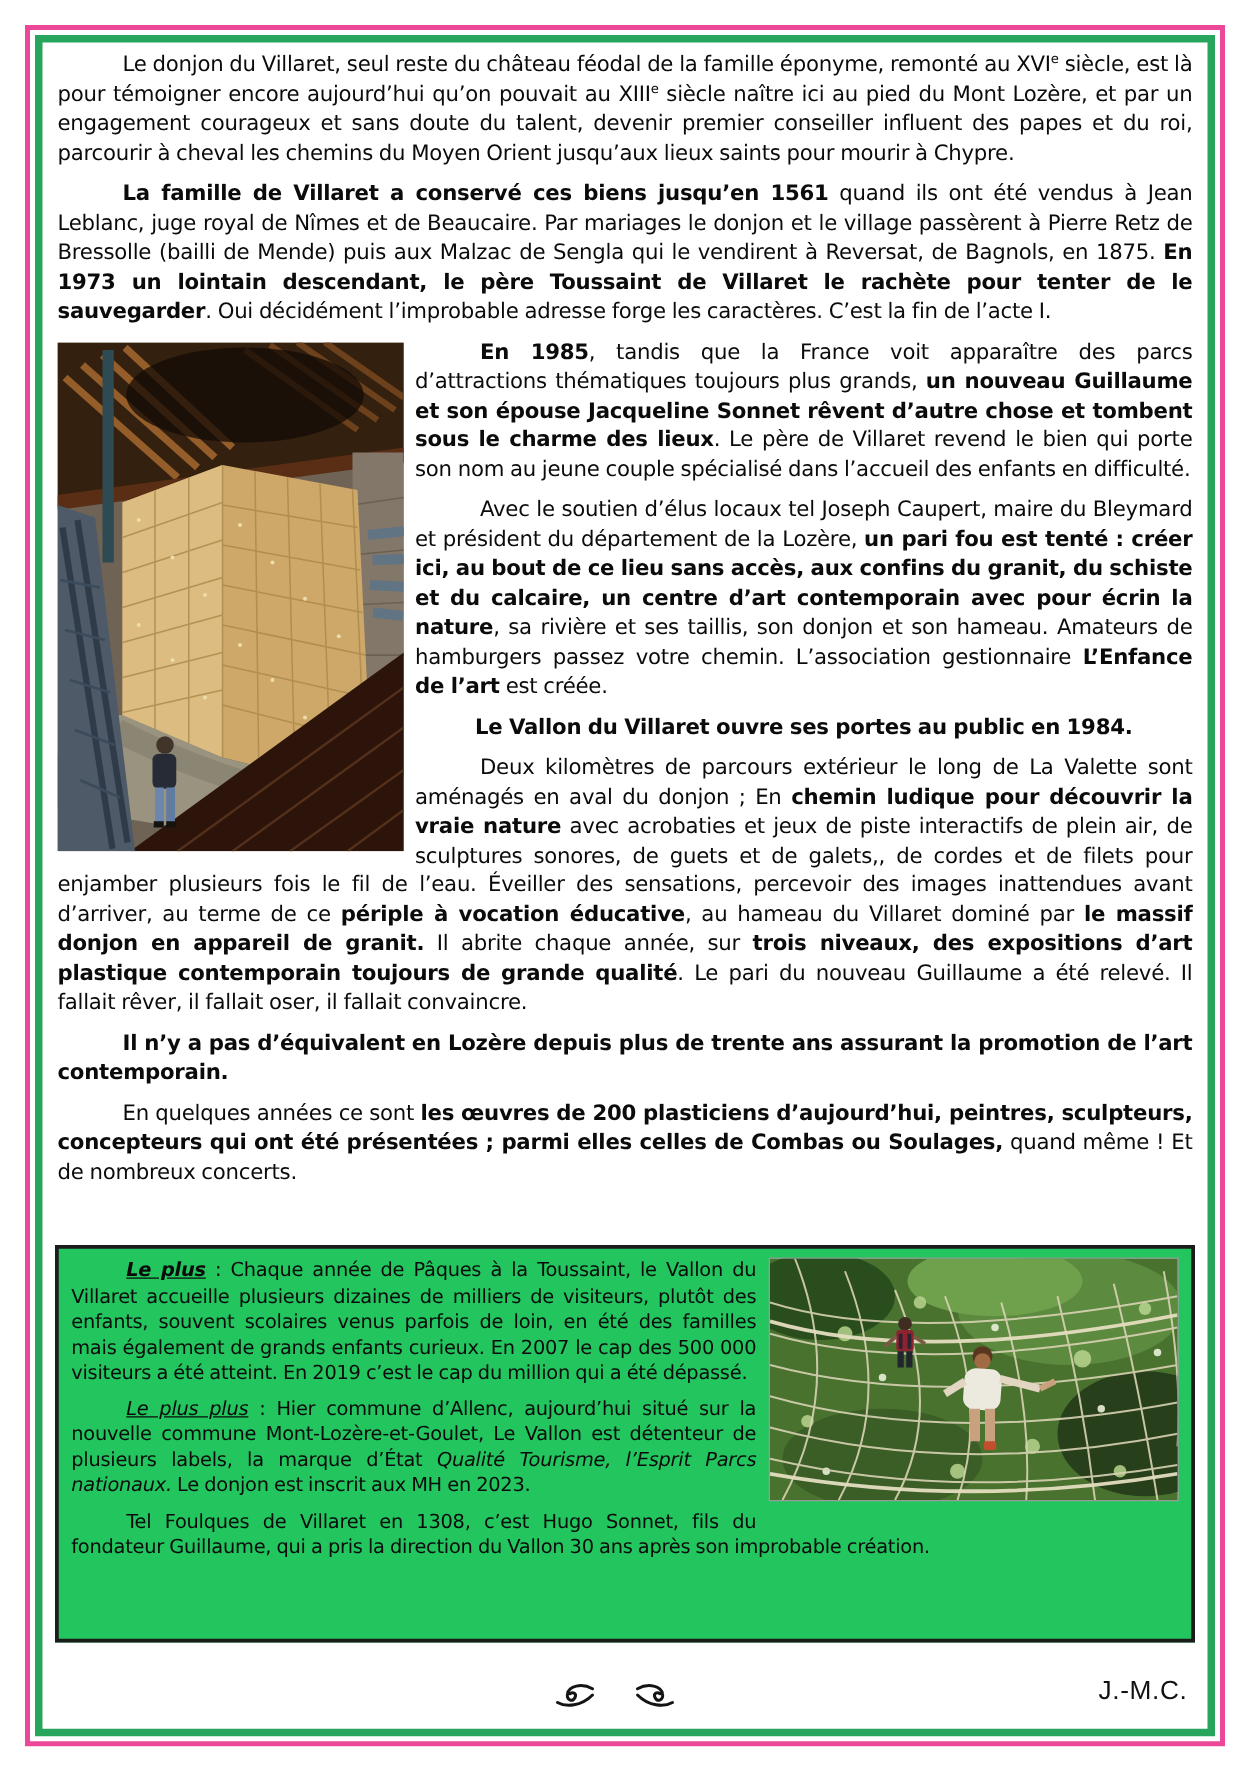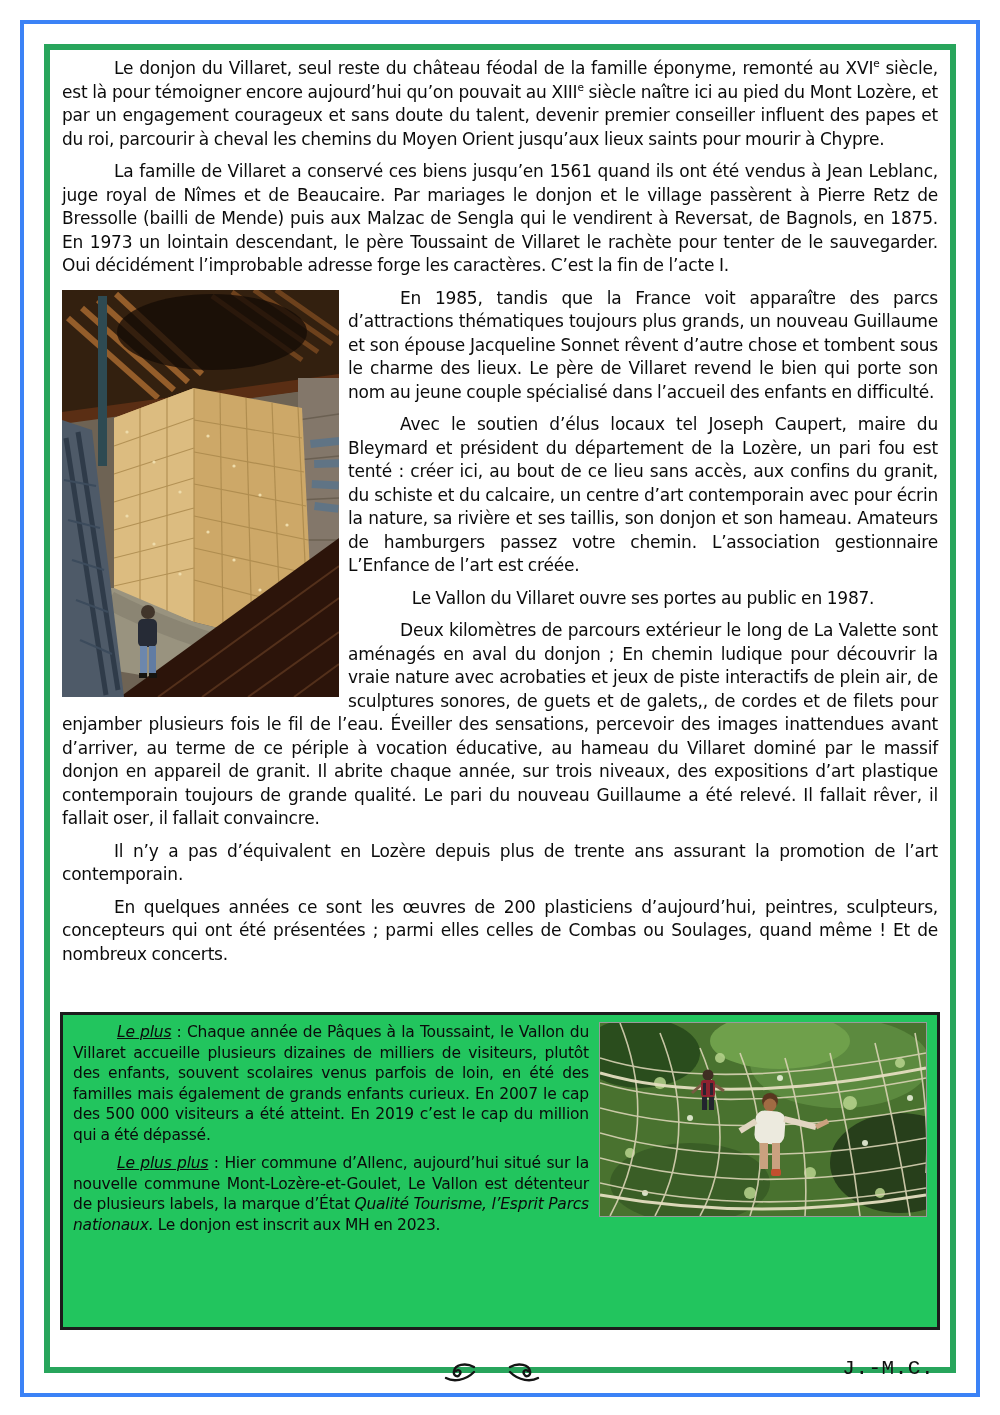--- a/index.html
+++ b/index.html
@@ -1,45 +1,45 @@
 <!DOCTYPE html>
 <html><head>
 <meta charset="utf-8">
 <style>
   html,body{margin:0;padding:0;background:#ffffff;}
   .page{position:relative;width:1000px;height:1415px;background:#fff;overflow:hidden;
         font-family:"DejaVu Sans",sans-serif;color:#0b0b0b;}
   .frame{position:absolute;top:20px;left:20px;right:20px;bottom:18px;
-         border:4px solid #3b82f6;padding:20px;box-sizing:border-box;}
+         border:4px solid #ec4899;padding:4px;box-sizing:border-box;}
   .frame-inner{border:6px solid #28a55c;height:100%;box-sizing:border-box;background:#fff;}
   .content{position:relative;height:100%;box-sizing:border-box;padding:7px 12px;}
   .content p{margin:0 0 9px 0;text-align:justify;text-indent:52px;
              font-size:17px;line-height:23.5px;letter-spacing:-0.2px;word-spacing:-0.5px;}
   .content p.center{text-align:center;text-indent:0;}
-  .b{font-weight:normal;}
+  .b{font-weight:bold;}
   .i{font-style:italic;}
   .u{text-decoration:underline;}
   sup{font-size:0.62em;line-height:0;}
   
   .fig-left{float:left;width:277px;margin:3px 9px 4px 0;}
   .fig-left svg{display:block;width:277px;height:407px;}
   .fig-caption{font-family:"Liberation Sans",sans-serif;font-size:14.5px;line-height:18px;
                text-align:center;margin-top:5px;color:#111;}
   .clearfix{clear:both;}
   
   .graybox{position:absolute;top:962px;left:10px;right:10px;height:318px;box-sizing:border-box;
            background:#22c55e;border:3px solid #1c1c1c;padding:7px 10px;overflow:hidden;}
   .graybox p{font-size:15.5px;line-height:20.5px;margin:0 0 8px 0;text-indent:44px;}
   .netphoto{float:right;width:326px;height:193px;margin:0 0 6px 10px;border:1px solid #9a9a9a;}
   .netphoto svg{display:block;width:326px;height:193px;}
   
   .footer{position:absolute;top:1303px;left:0;right:16px;height:40px;
           display:flex;align-items:center;justify-content:center;gap:30px;}
   .ornament svg{display:block;width:34px;height:24px;}
-  .sig{position:absolute;right:0;top:4px;font-family:Liberation Mono, monospace;
+  .sig{position:absolute;right:0;top:4px;font-family:Liberation Sans, sans-serif;
        font-size:21px;letter-spacing:0.5px;color:#111;}
 </style>
 </head>
 <body>
 
 <div class="page">
   <div class="frame">
     <div class="frame-inner">
       <div class="content">
 
@@ -158,21 +158,21 @@
               <rect x="87" y="356" width="7" height="28" fill="#617ca3"></rect>
               <rect x="77" y="383" width="8" height="5" fill="#15130f"></rect>
               <rect x="87" y="383" width="8" height="5" fill="#15130f"></rect>
             </g>
           </svg>
         </figure>
 
         <div>
             <p><span class="b">En 1985</span><span>, tandis que la France voit apparaître des parcs d’attractions thématiques toujours plus grands, </span><span class="b">un nouveau Guillaume et son épouse Jacqueline Sonnet rêvent d’autre chose et tombent sous le charme des lieux</span><span>. Le père de Villaret revend le bien qui porte son nom au jeune couple spécialisé dans l’accueil des enfants en difficulté.</span></p>
             <p><span>Avec le soutien d’élus locaux tel Joseph Caupert, maire du Bleymard et président du département de la Lozère, </span><span class="b">un pari fou est tenté : créer ici, au bout de ce lieu sans accès, aux confins du granit, du schiste et du calcaire, un centre d’art contemporain avec pour écrin la nature</span><span>, sa rivière et ses taillis, son donjon et son hameau. Amateurs de hamburgers passez votre chemin. L’association gestionnaire </span><span class="b">L’Enfance de l’art</span><span> est créée.</span></p>
-            <p class="center"><span class="b">Le Vallon du Villaret ouvre ses portes au public en 1987.</span></p>
+            <p class="center"><span class="b">Le Vallon du Villaret ouvre ses portes au public en 1984.</span></p>
             <p><span>Deux kilomètres de parcours extérieur le long de La Valette sont aménagés en aval du donjon ; En </span><span class="b">chemin ludique pour découvrir la vraie nature</span><span> avec acrobaties et jeux de piste interactifs de plein air, de sculptures sonores, de guets et de galets,, de cordes et de filets pour enjamber plusieurs fois le fil de l’eau. Éveiller des sensations, percevoir des images inattendues avant d’arriver, au terme de ce </span><span class="b">périple à vocation éducative</span><span>, au hameau du Villaret dominé par </span><span class="b">le massif donjon en appareil de granit.</span><span> Il abrite chaque année, sur </span><span class="b">trois niveaux, des expositions d’art plastique contemporain toujours de grande qualité</span><span>. Le pari du nouveau Guillaume a été relevé. Il fallait rêver, il fallait oser, il fallait convaincre.</span></p>
           </div>
         <div class="clearfix"></div>
         <div>
             <p><span class="b">Il n’y a pas d’équivalent en Lozère depuis plus de trente ans assurant la promotion de l’art contemporain.</span></p>
             <p><span>En quelques années ce sont </span><span class="b">les œuvres de 200 plasticiens d’aujourd’hui, peintres, sculpteurs, concepteurs qui ont été présentées ; parmi elles celles de Combas ou Soulages,</span><span> quand même ! Et de nombreux concerts.</span></p>
           </div>
 
         <div class="graybox">
           <div class="netphoto">
@@ -239,20 +239,21 @@
                 <line x1="156" y1="98" x2="140" y2="108" stroke="#e2d6c2" stroke-width="6"></line>
                 <rect x="160" y="120" width="8" height="26" fill="#caa17f"></rect>
                 <rect x="172" y="120" width="8" height="28" fill="#caa17f"></rect>
                 <rect x="171" y="146" width="10" height="7" rx="2" fill="#c14f2e"></rect>
               </g>
             </svg>
           </div>
           <div>
               <p><span class="b i u">Le plus</span><span>  : Chaque année de Pâques à la Toussaint, le Vallon du Villaret accueille plusieurs dizaines de milliers de visiteurs, plutôt des enfants, souvent scolaires venus parfois de loin, en été des familles mais également de grands enfants curieux. En 2007 le cap des 500 000 visiteurs a été atteint. En 2019 c’est le cap du million qui a été dépassé.</span></p>
               <p><span class="i u">Le plus plus</span><span> : Hier commune d’Allenc, aujourd’hui situé sur la nouvelle commune Mont-Lozère-et-Goulet, Le Vallon est détenteur de plusieurs labels, la marque d’État </span><span class="i">Qualité Tourisme, l’Esprit Parcs nationaux.</span><span> Le donjon est inscrit aux MH en 2023.</span></p>
+              <p><span>Tel Foulques de Villaret en 1308, c’est Hugo Sonnet, fils du fondateur Guillaume, qui a pris la direction du Vallon 30 ans après son improbable création.</span></p>
             </div>
         </div>
 
         <div class="footer">
           <span class="ornament">
             <svg viewBox="0 0 34 24" aria-hidden="true">
               <g fill="none" stroke="#141414" stroke-width="2.4" stroke-linecap="round">
                 <path d="M31 6 C22 1 12 4 11 10 C10 15 15 17 17 13 C18.5 10 15.5 8 13 10"></path>
                 <path d="M3 17 C10 21 22 20 31 11"></path>
               </g>

